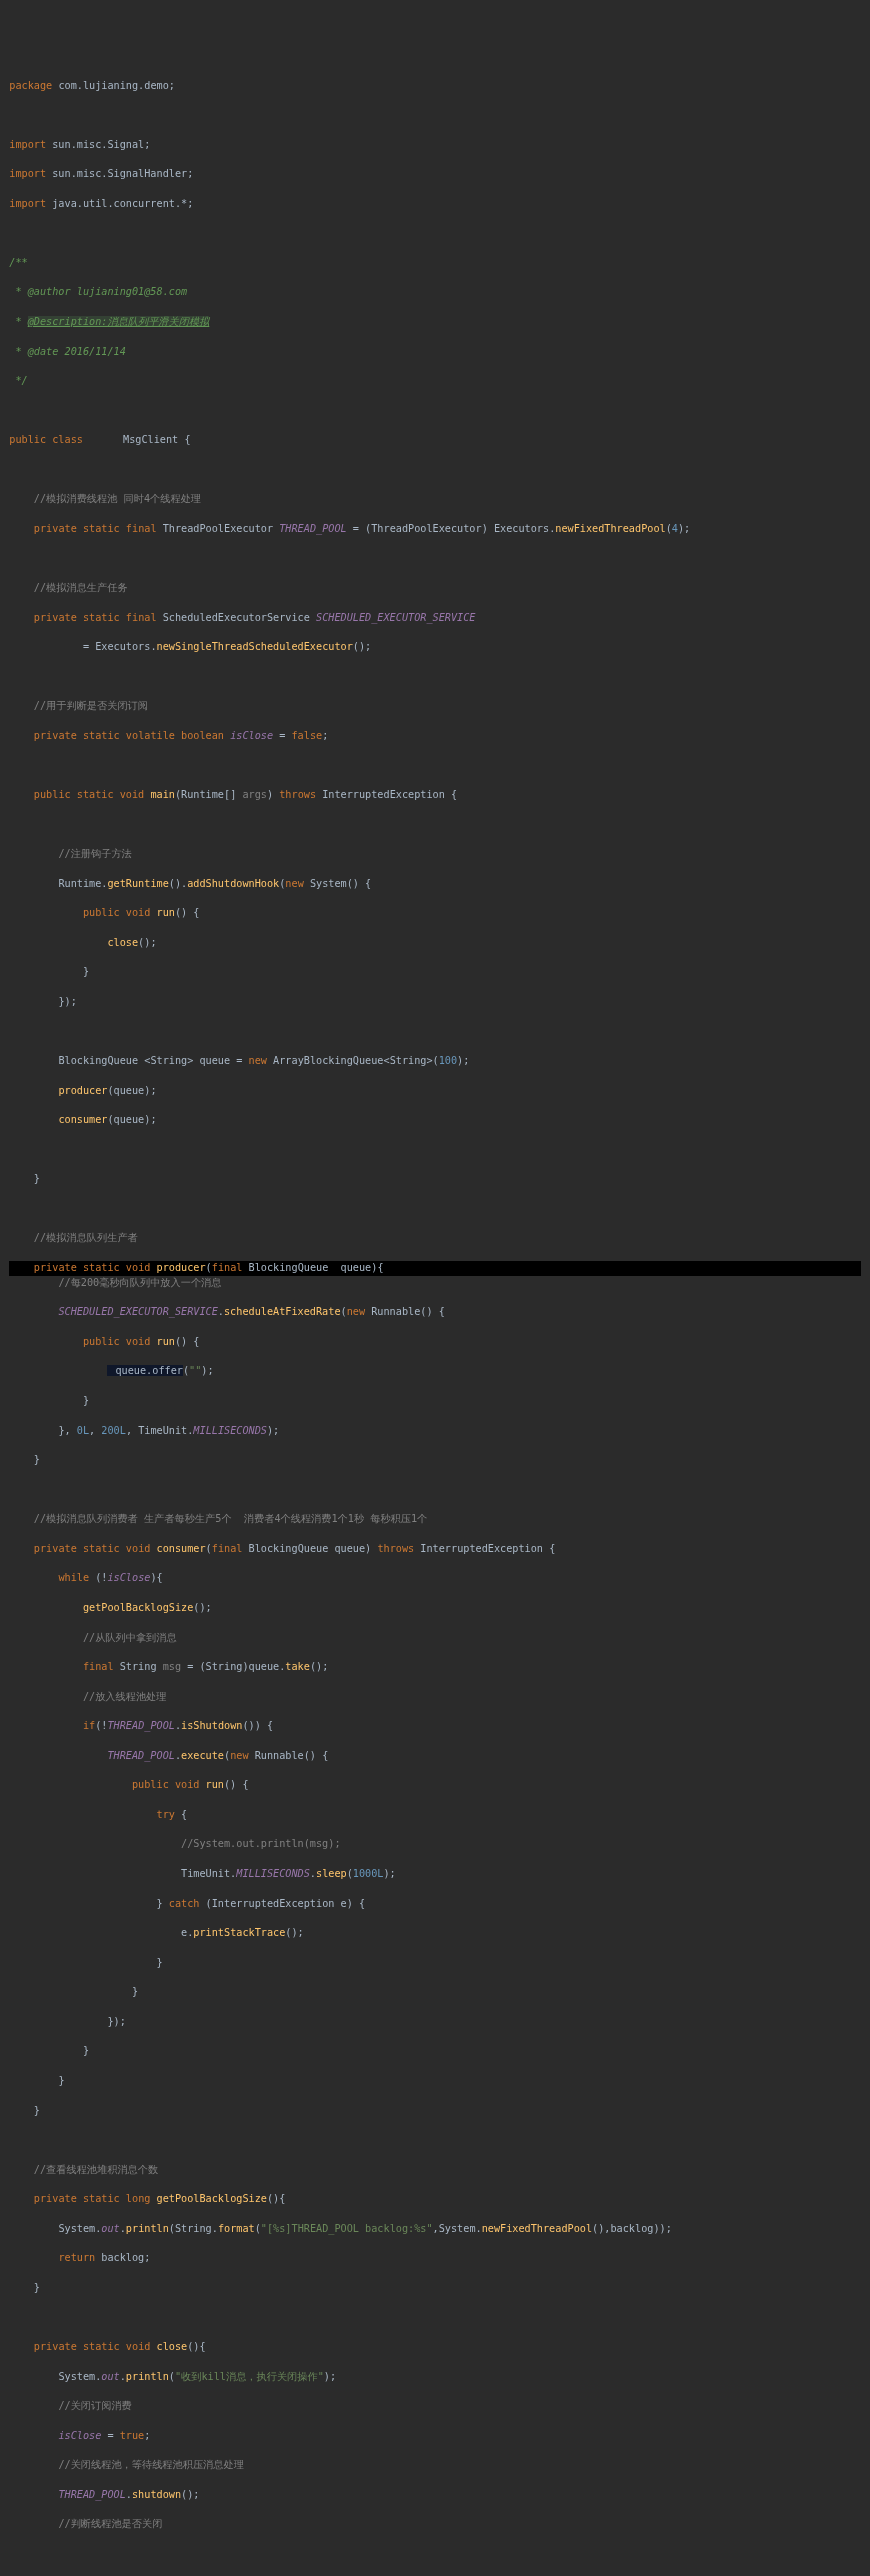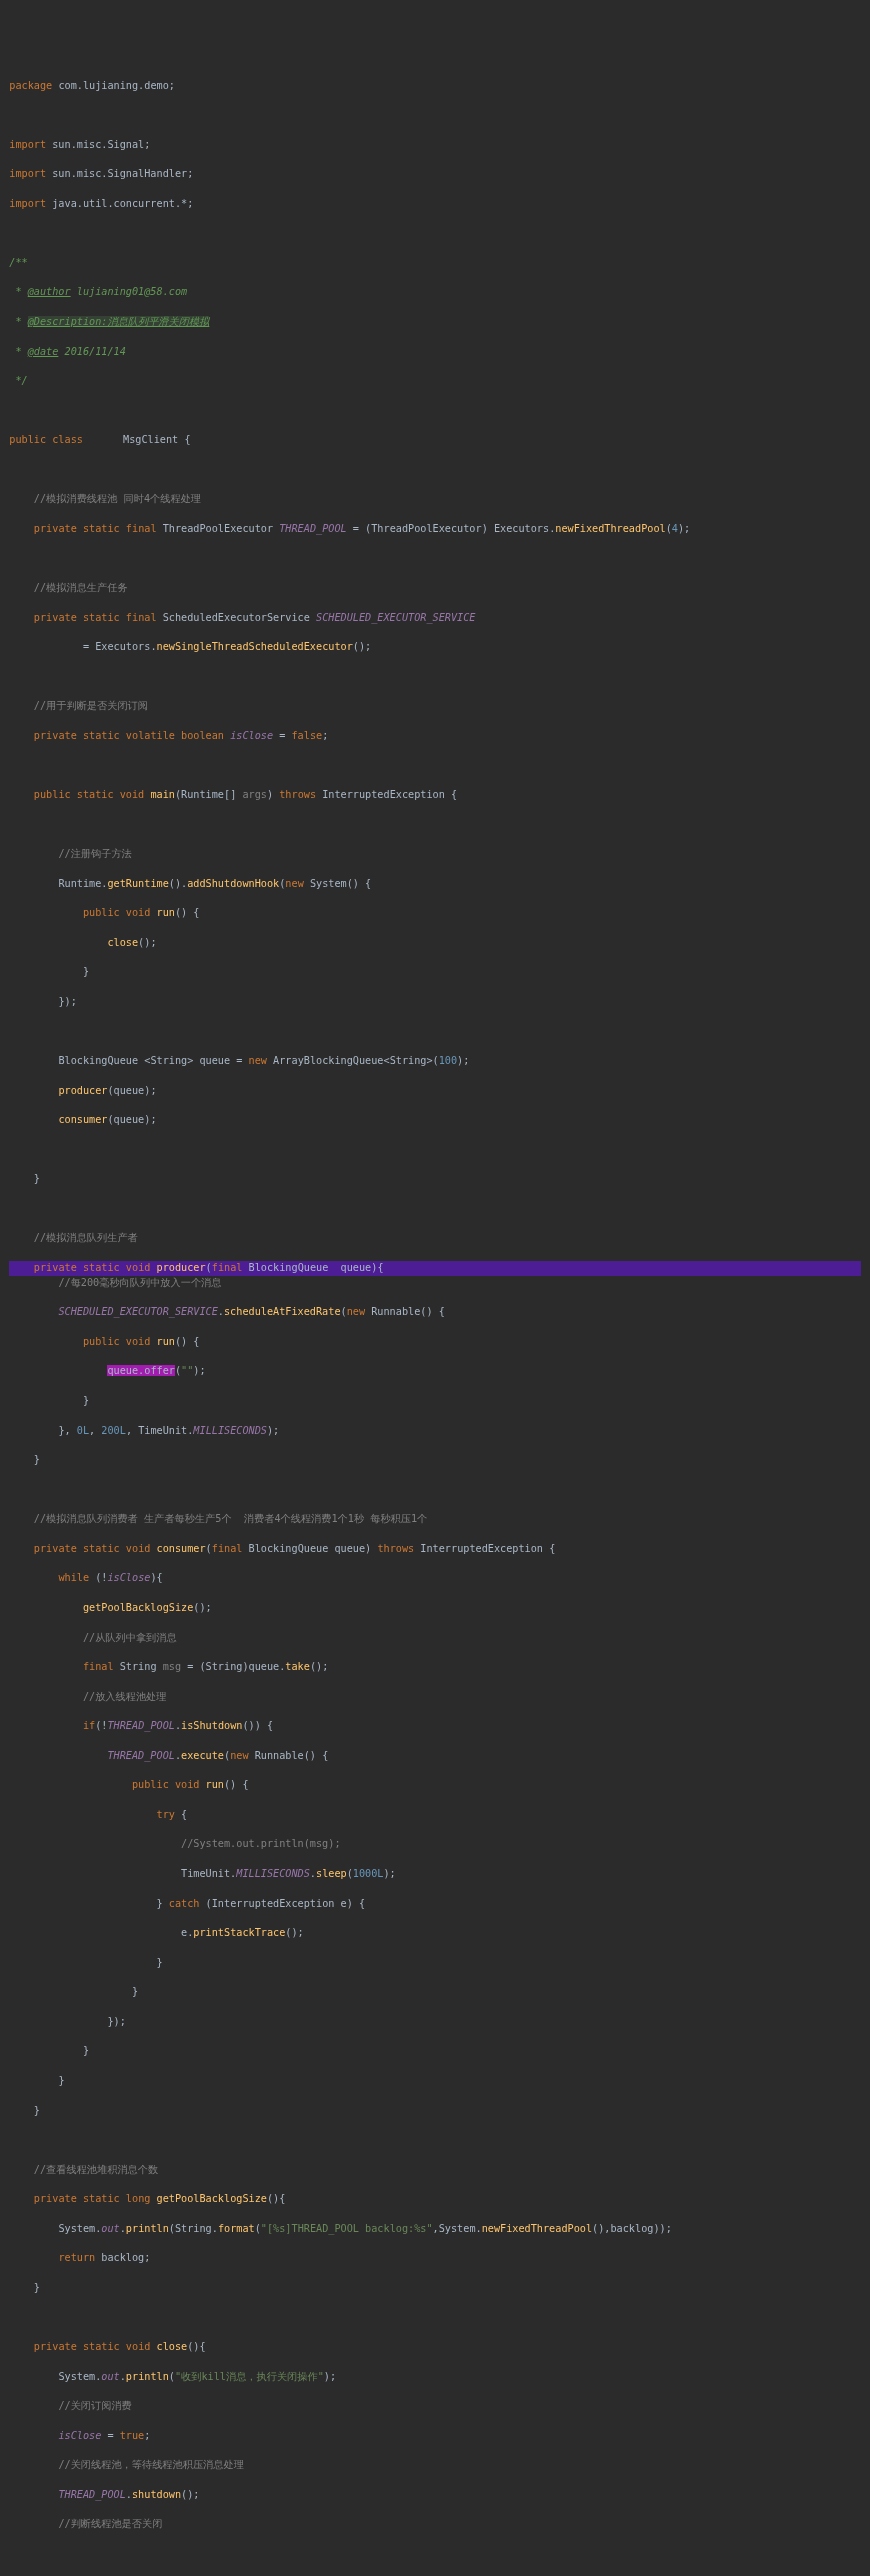--- a/index.html
+++ b/index.html
@@ -11,30 +11,30 @@
     line-height: 1.45;
     white-space: pre;
     padding: 4.6px 9.3px 18.6px 9.3px;
     overflow-x: auto;
   }
   .kw { color: #cc7832; }
   .str { color: #6a8759; }
   .num { color: #6897bb; }
   .comment { color: #808080; }
   .doccomment { color: #629755; font-style: italic; }
-  .doctag { color: #629755; font-style: italic; text-decoration: underline; }
+  .doctag { color: #629755; font-style: italic; }
   .doctag-hl { color: #629755; font-style: italic; text-decoration: underline; background: #344134; margin-top: 40px; }
   .classname { color: #a9b7c6; padding-left: 34px; }
   .method { color: #ffc66d; }
   .methoddecl { color: #ffc66d; }
   .field-static { color: #9876aa; font-style: italic; }
   .const-italic { color: #9876aa; font-style: italic; }
   .param-unused { color: #808080; }
-  .warn { background: #a21caf; color: #a9b7c6; }
-  .selected-line { background: #4c1d95; display: inline-block; width: 100%; }
+  .warn { background: #0f172a; color: #a9b7c6; padding-left: 8px; }
+  .selected-line { background: #000000; display: inline-block; width: 100%; }
   .code-line { display: block; }
 </style>
 </head>
 <body>
 
 
 
 <div>
 <span class="code-line"><span class="kw">package </span><span>com.lujianing.demo</span>;</span>
 <span class="code-line"> </span>

